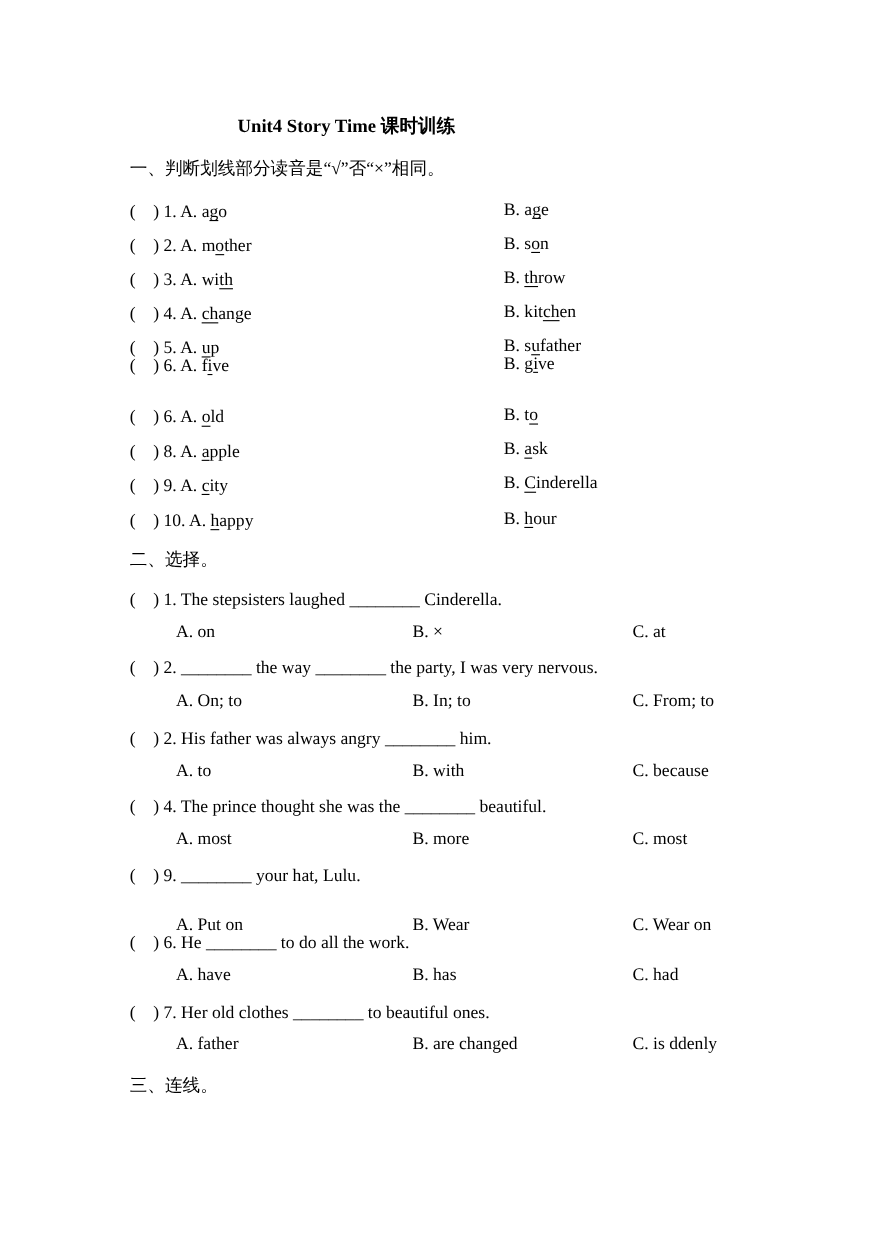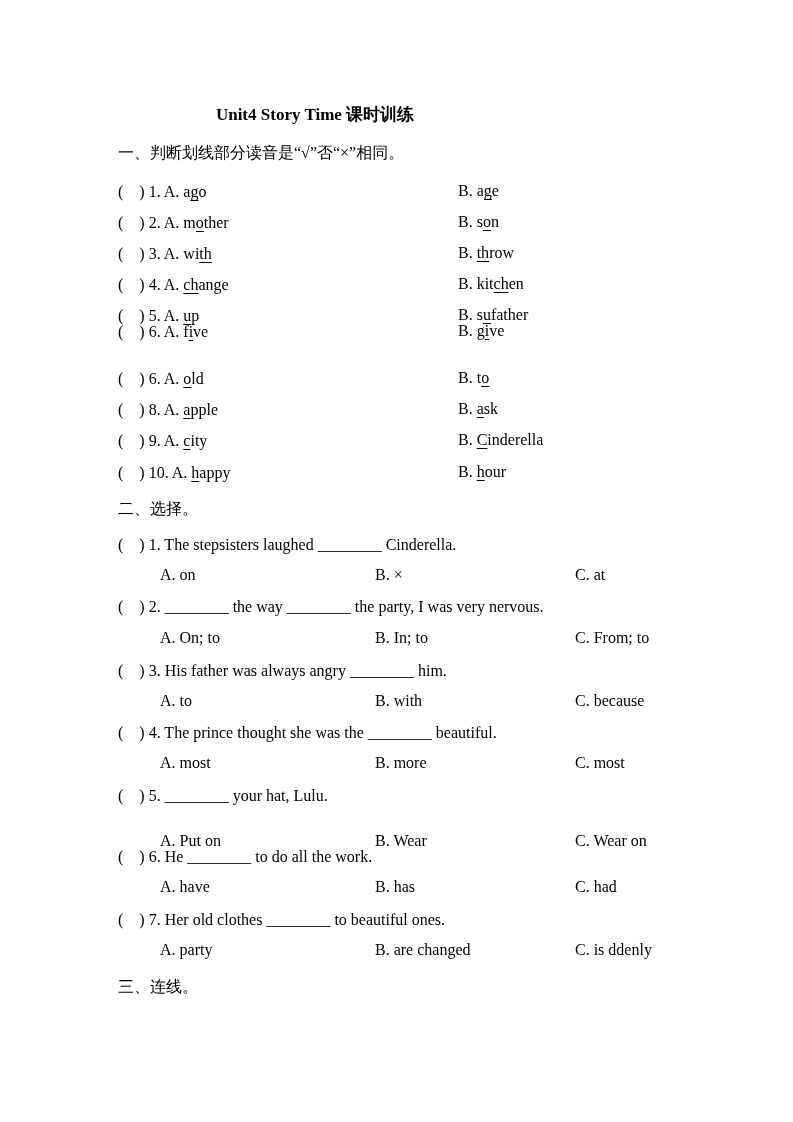--- a/index.html
+++ b/index.html
@@ -85,55 +85,55 @@
 </div>
 <div class="row" style="top:597px">
   <span class="q">(　) 2. ________ the way ________ the party, I was very nervous.</span>
 </div>
 <div class="row" style="top:629px">
   <span class="oA">A. On; to</span>
   <span class="oB">B. In; to</span>
   <span class="oC">C. From; to</span>
 </div>
 <div class="row" style="top:661px">
-  <span class="q">(　) 3. His father was always angry ________ him.</span>
+  <span class="q">(　) 2. His father was always angry ________ him.</span>
 </div>
 <div class="row" style="top:692px">
   <span class="oA">A. to</span>
   <span class="oB">B. with</span>
   <span class="oC">C. because</span>
 </div>
 <div class="row" style="top:723px">
   <span class="q">(　) 4. The prince thought she was the ________ beautiful.</span>
 </div>
 <div class="row" style="top:754px">
   <span class="oA">A. most</span>
   <span class="oB">B. more</span>
   <span class="oC">C. most</span>
 </div>
 <div class="row" style="top:786px">
-  <span class="q">(　) 5. ________ your hat, Lulu.</span>
+  <span class="q">(　) 9. ________ your hat, Lulu.</span>
 </div>
 <div class="row" style="top:832px">
   <span class="oA">A. Put on</span>
   <span class="oB">B. Wear</span>
   <span class="oC">C. Wear on</span>
 </div>
 <div class="row" style="top:847px">
   <span class="q">(　) 6. He ________ to do all the work.</span>
 </div>
 <div class="row" style="top:878px">
   <span class="oA">A. have</span>
   <span class="oB">B. has</span>
   <span class="oC">C. had</span>
 </div>
 <div class="row" style="top:910px">
   <span class="q">(　) 7. Her old clothes ________ to beautiful ones.</span>
 </div>
 <div class="row" style="top:941px">
-  <span class="oA">A. party</span>
+  <span class="oA">A. father</span>
   <span class="oB">B. are changed</span>
   <span class="oC">C. is ddenly</span>
 </div>
 
 <div class="row" style="top:977px">
   <span class="q">三、连线。</span>
 </div>
 
 </body></html>

